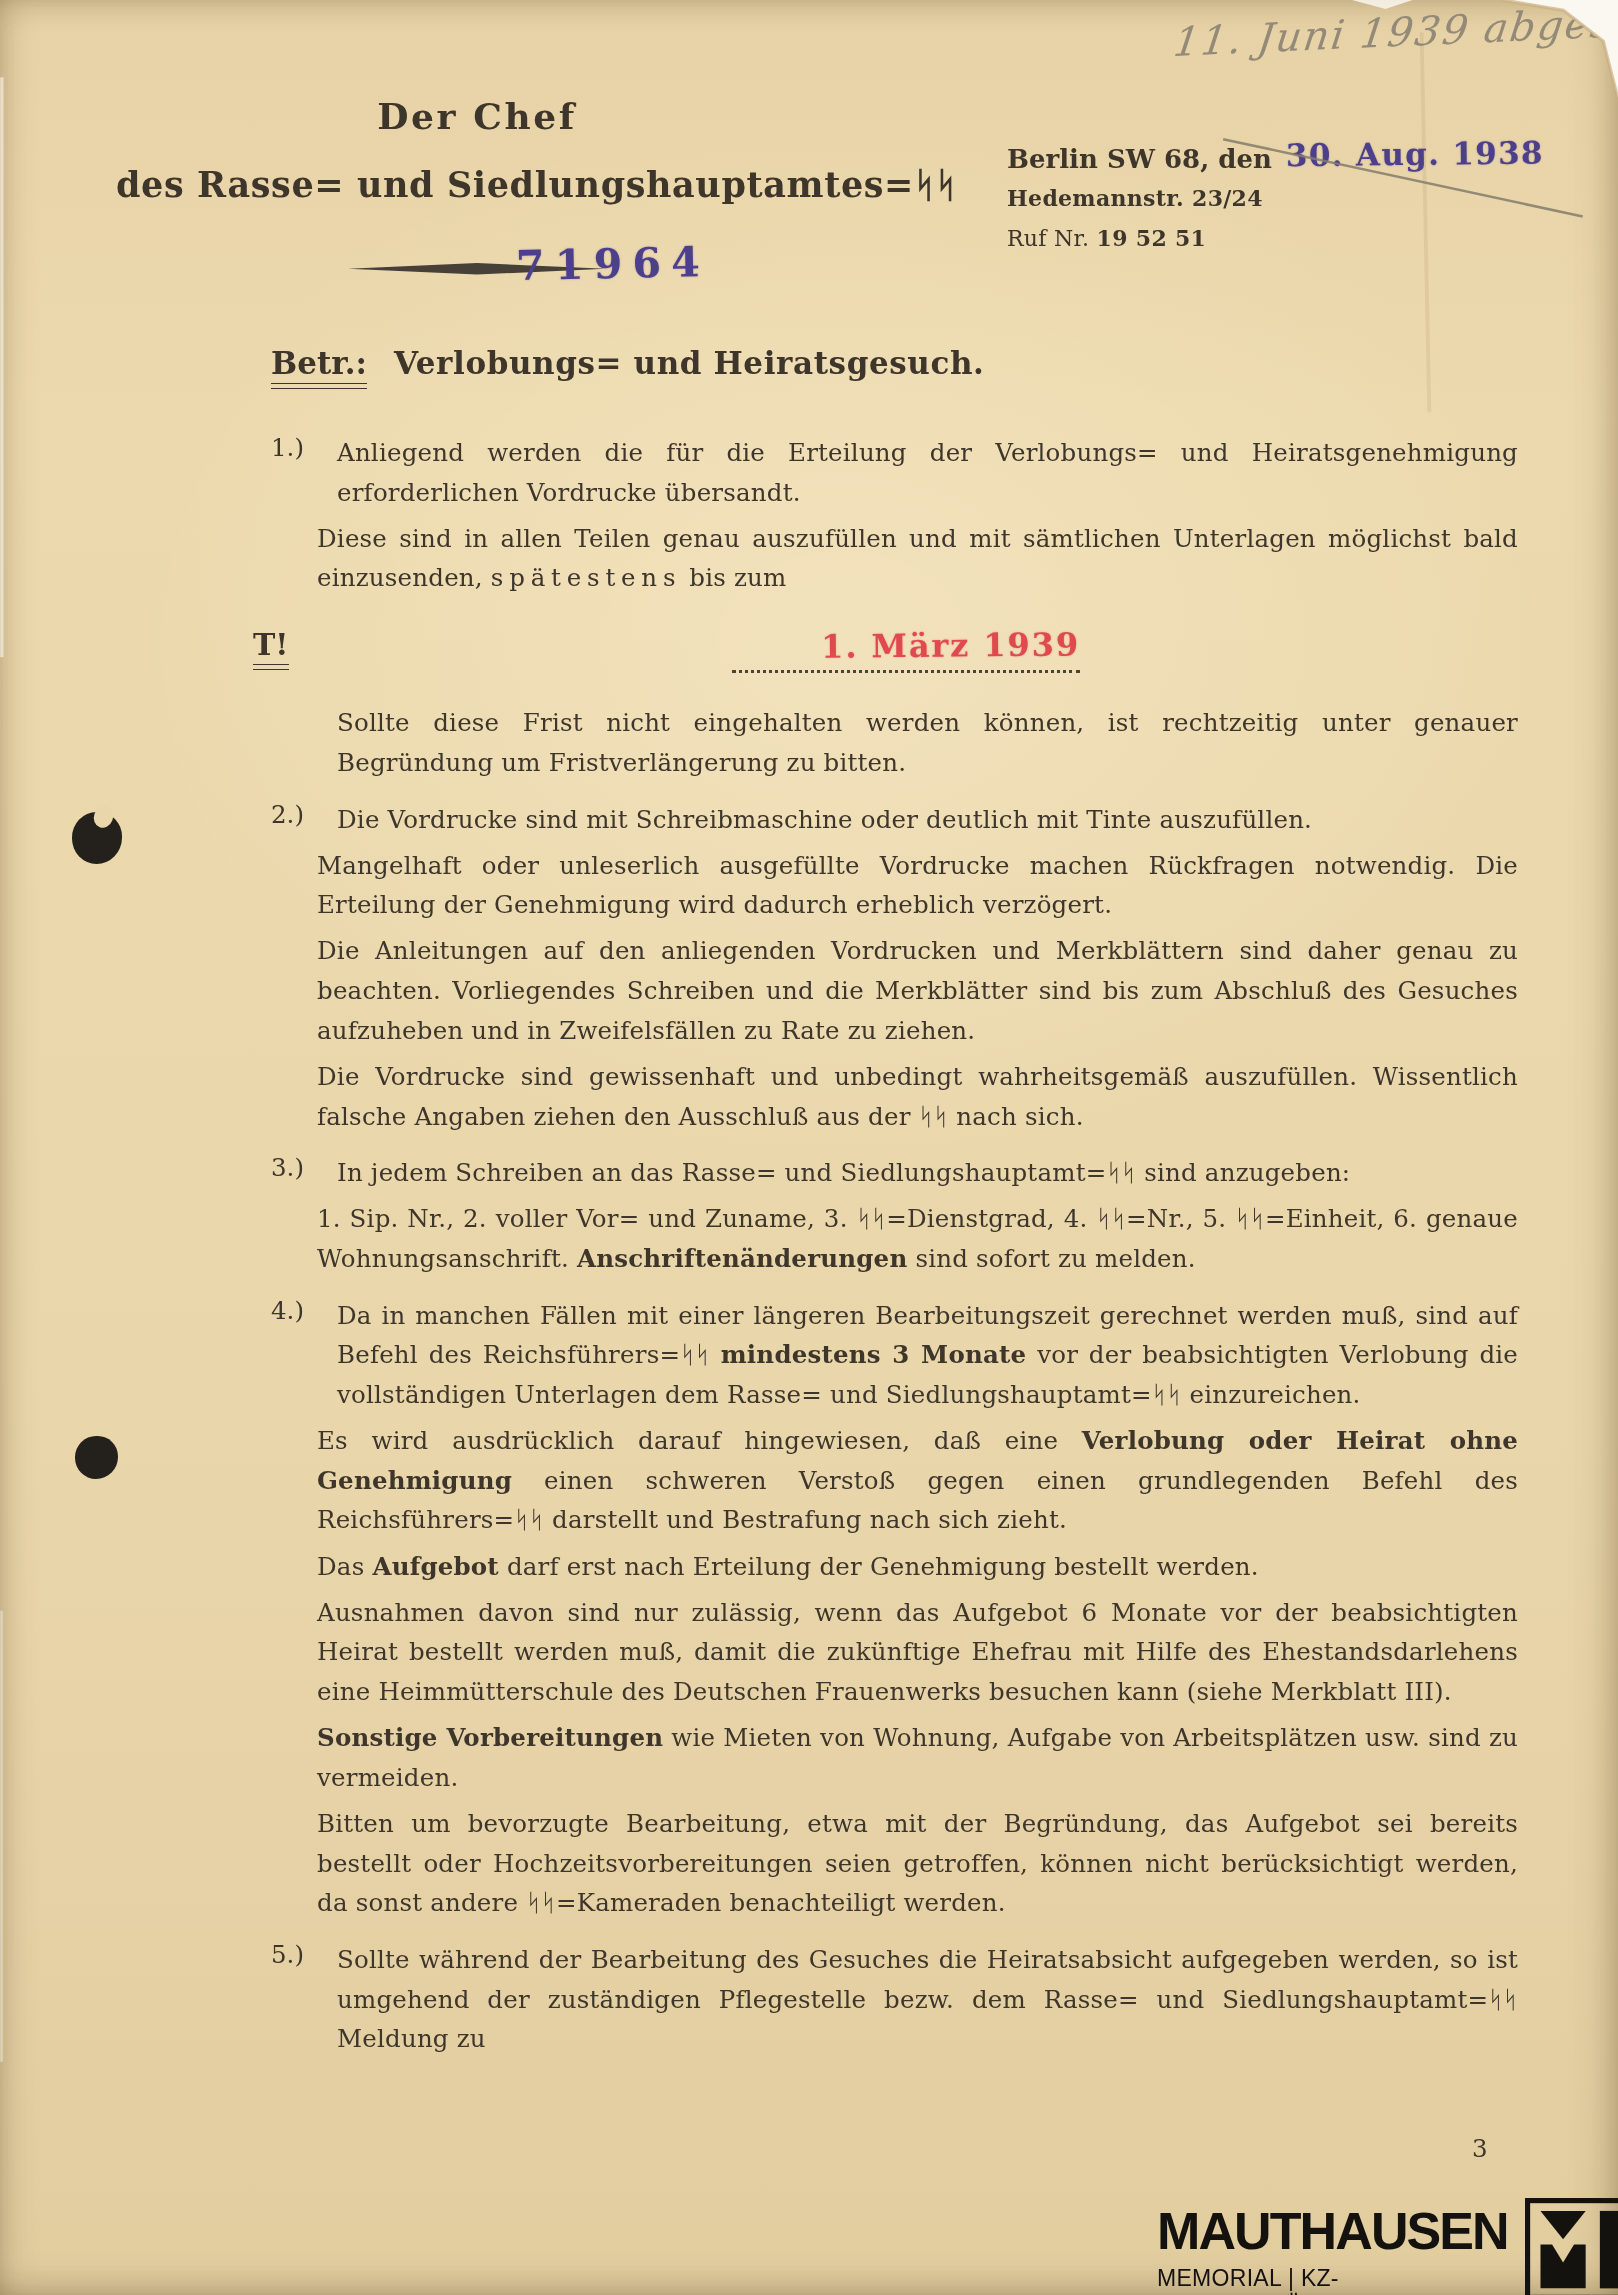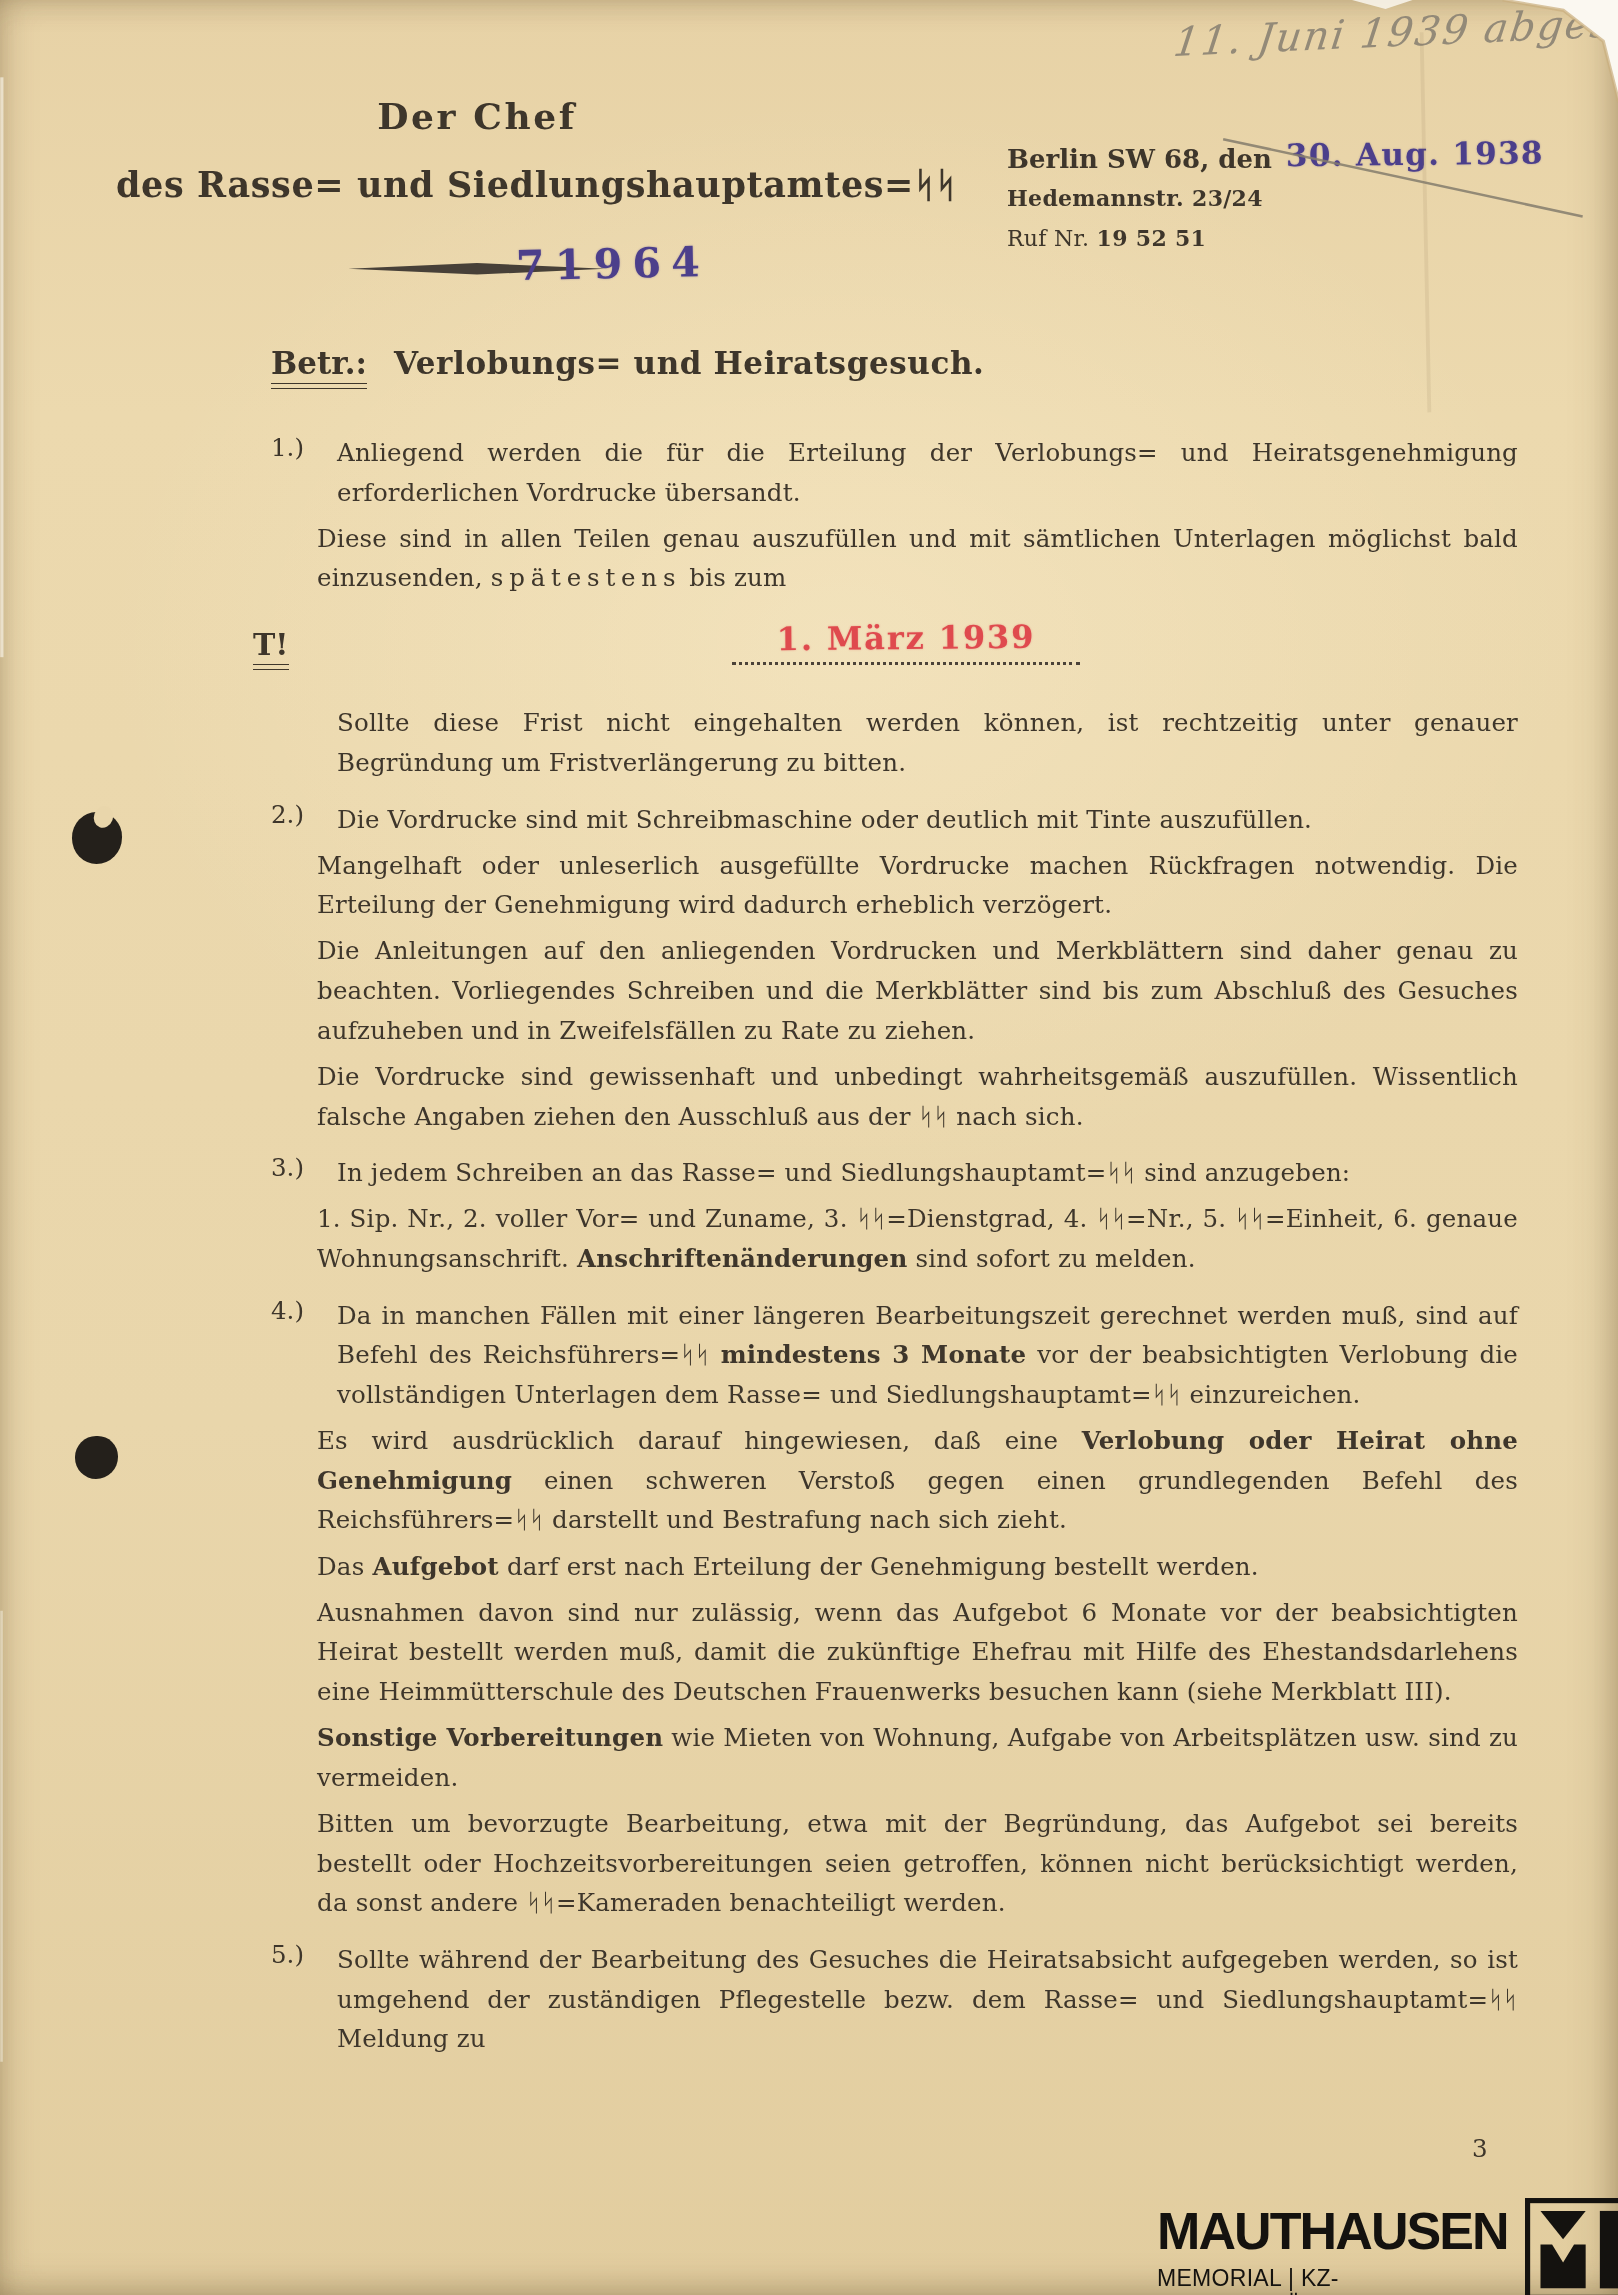--- a/index.html
+++ b/index.html
@@ -57,21 +57,21 @@
   .item{display:flex;margin-top:17px;}
   .item:first-child{margin-top:0;}
   .num{width:46px;flex:none;font-size:24.5px;}
   .content{flex:1;min-width:0;}
   .para{font-size:24.5px;line-height:1.62;text-align:justify;margin-top:6.4px;letter-spacing:0.2px;}
   .para:first-child{margin-top:0;margin-left:20px;}
   .para .b{font-weight:700;}
   .para .sp{letter-spacing:5.8px;}
   .deadline-block{position:relative;height:71px;margin-top:17px;}
   .tmark{position:absolute;left:-18px;top:11.6px;font-size:30px;font-weight:700;}
-  .stamp-wrap{position:absolute;left:461px;top:4px;width:348px;text-align:center;}
+  .stamp-wrap{position:absolute;left:461px;top:12px;width:348px;text-align:right;}
   .red-stamp{
     color:#df4a4e;font-size:32px;font-weight:700;letter-spacing:1.9px;
     text-shadow:0 0 1.9px rgba(223,74,78,.45);transform:rotate(-.5deg);
   }
   .dotline{margin-top:5.2px;border-bottom:3.2px dotted #4b4238;height:0;}
   
   .page-number{position:absolute;top:2134px;left:1472px;font-size:24.5px;}
   .footer{position:absolute;top:2182px;left:1157px;display:flex;align-items:center;gap:17px;color:#14120f;}
   .brand{font-family:"Liberation Sans",sans-serif;font-weight:700;font-size:52px;letter-spacing:-1.9px;line-height:1;margin-top:23px;}
   .brand-sub{font-family:"Liberation Sans",sans-serif;font-size:23px;letter-spacing:0.3px;margin-top:7.7px;}

